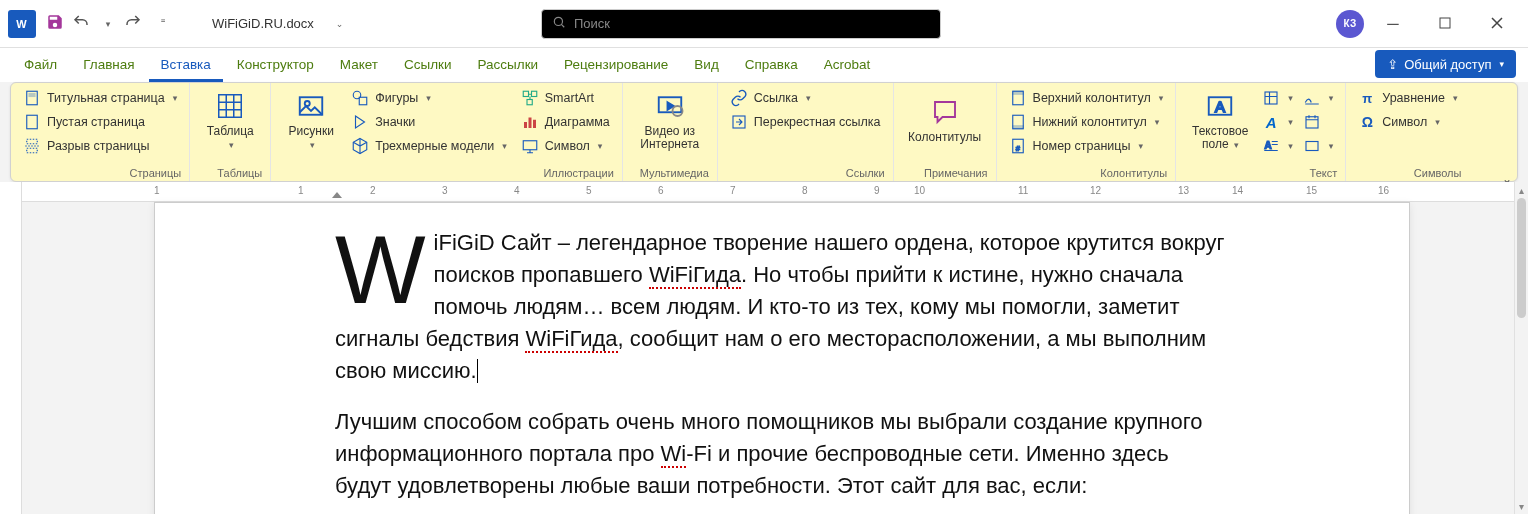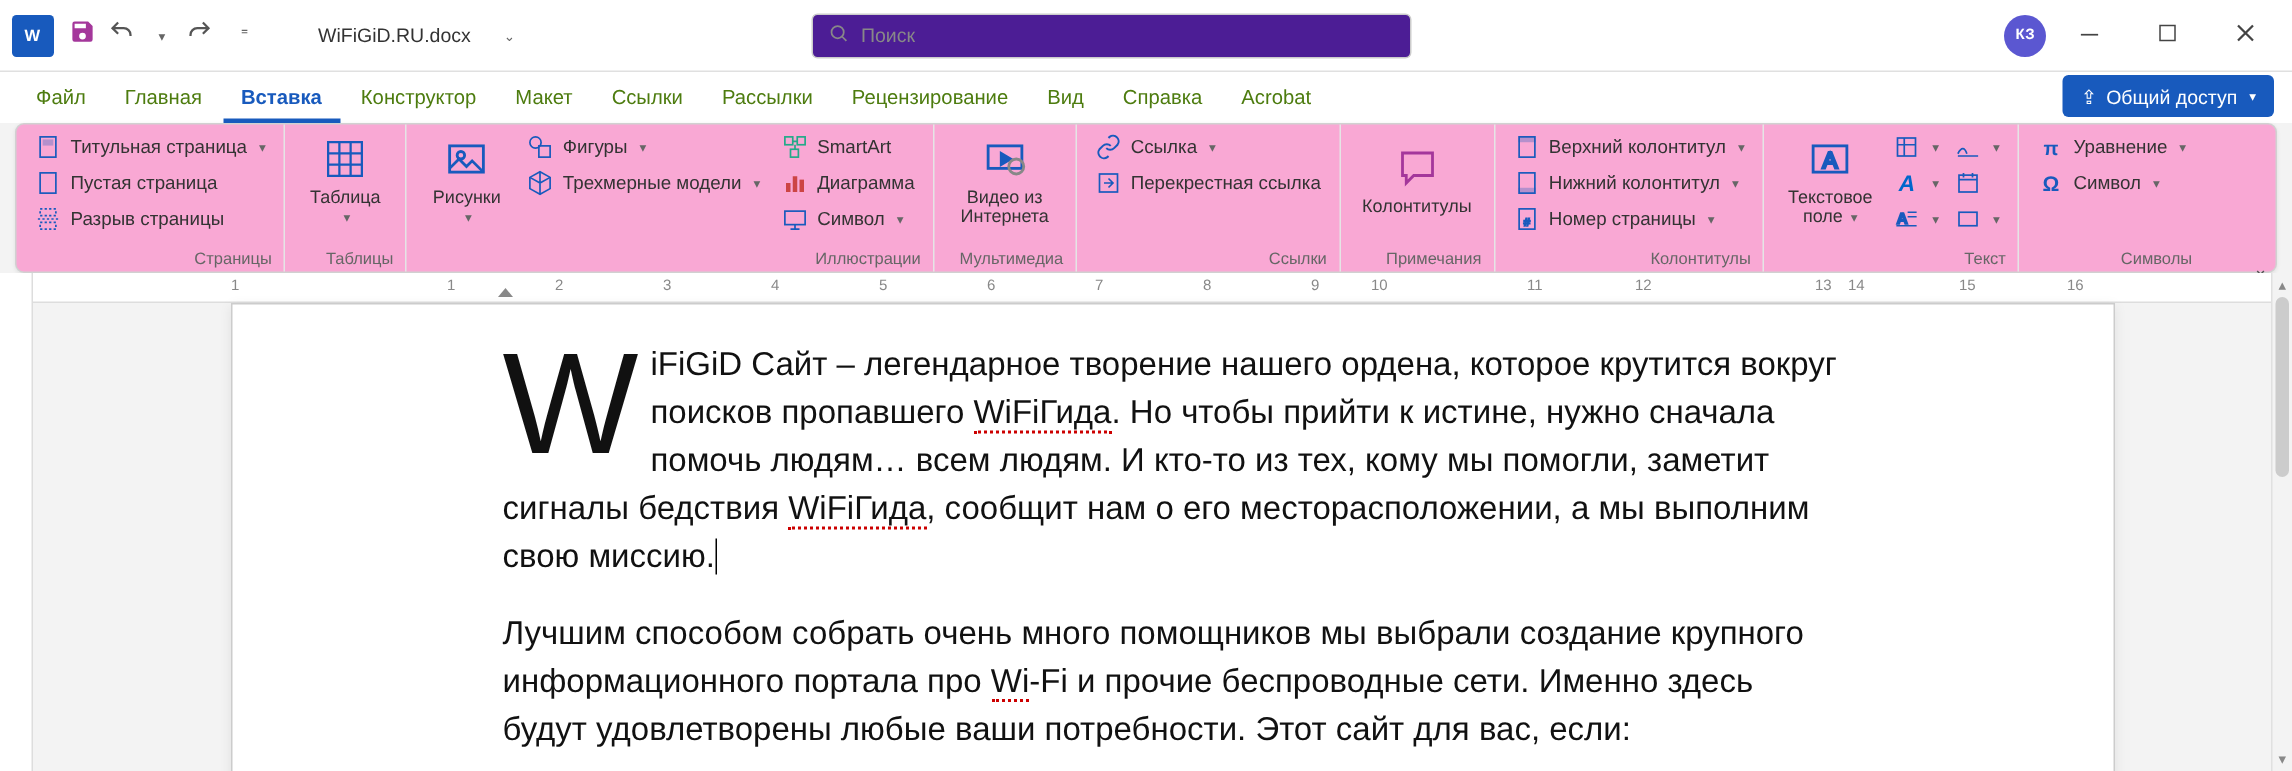--- a/index.html
+++ b/index.html
@@ -2,29 +2,29 @@
 <html><head>
 <meta charset="utf-8">
 <style>
 *{margin:0;padding:0;box-sizing:border-box;font-family:"Segoe UI",Arial,sans-serif;user-select:none}
 body{width:1528px;height:514px;background:#f3f3f3;overflow:hidden;position:relative}
 .titlebar{height:48px;display:flex;align-items:center;padding:0 8px;background:#fff;border-bottom:1px solid #e0e0e0}
 .app-icon{width:28px;height:28px;background:#185abd;color:#fff;border-radius:3px;display:flex;align-items:center;justify-content:center;font-size:11px;font-weight:bold;margin-right:6px;letter-spacing:1px}
 .qat-btn{width:26px;height:26px;display:flex;align-items:center;justify-content:center;cursor:pointer;color:#555;border-radius:3px}
 .save-ico{color:#a4379b}
 .doc-name{margin-left:36px;font-size:13px;color:#333;display:flex;align-items:center;gap:20px}
-.searchbox{flex:0 0 400px;height:30px;margin-left:auto;margin-right:auto;border:1px solid #ccc;border-radius:4px;background:#4c1d95;display:flex;align-items:center;padding:0 10px;color:#888;gap:8px;font-size:13px}
+.searchbox{flex:0 0 400px;height:30px;margin-left:auto;margin-right:auto;border:1px solid #ccc;border-radius:4px;background:#000000;display:flex;align-items:center;padding:0 10px;color:#888;gap:8px;font-size:13px}
 .titlebar-right{margin-left:auto;display:flex;align-items:center;gap:6px}
 .avatar{width:28px;height:28px;border-radius:50%;background:#5b57d1;color:#fff;font-size:10px;display:flex;align-items:center;justify-content:center;font-weight:600}
 .win-btn{width:46px;height:40px;display:flex;align-items:center;justify-content:center;color:#444}
 .tabs-row{height:34px;display:flex;align-items:flex-end;padding:0 12px;background:#fff;gap:2px}
 .tab{padding:6px 12px 10px;font-size:13.5px;color:#4d7c0f;cursor:pointer}
-.tab.active{color:#185abd;font-weight:700;border-bottom:3px solid #185abd;padding-bottom:7px}
+.tab.active{color:#185abd;font-weight:400;border-bottom:3px solid #185abd;padding-bottom:7px}
 .share-btn{margin-left:auto;background:#185abd;color:#fff;font-size:13px;height:28px;padding:0 12px;border-radius:4px;display:flex;align-items:center;gap:6px;margin-bottom:4px}
-.ribbon{display:flex;height:100px;background:#f9a8d4;border:1px solid #d1d1d1;border-radius:6px;margin:0 10px;box-shadow:0 1px 3px rgba(0,0,0,.08)}
+.ribbon{display:flex;height:100px;background:#fef9c3;border:1px solid #d1d1d1;border-radius:6px;margin:0 10px;box-shadow:0 1px 3px rgba(0,0,0,.08)}
 .group{display:flex;flex-direction:column;border-right:1px solid #e5e5e5;padding:4px 8px 2px}
 .group-body{flex:1;display:flex;align-items:flex-start}
 .group-label{font-size:11px;color:#666;text-align:right;padding-top:2px}
 .stack{display:flex;flex-direction:column;gap:2px}
 .rbn-btn{display:flex;align-items:center;gap:6px;font-size:12.5px;color:#333;padding:2px 4px;height:22px;cursor:pointer;white-space:nowrap;border-radius:3px}
 .rbn-big{display:flex;flex-direction:column;align-items:center;justify-content:center;width:64px;height:68px;font-size:12px;color:#333;gap:4px;cursor:pointer;border-radius:3px;text-align:center;line-height:1.1}
 .ico{width:18px;height:18px;display:inline-flex;align-items:center;justify-content:center;color:#185abd;flex-shrink:0}
 .ico svg{width:18px;height:18px}
 .big-ico{width:30px;height:30px;color:#185abd}
 .big-ico svg{width:30px;height:30px}
@@ -190,20 +190,28 @@
                 <circle cx="8" cy="8" r="5"></circle>
                 <rect x="11" y="11" width="10" height="10"></rect>
               </svg>
             </span>
             <span>Фигуры</span>
             <span class="drop">▾</span>
           </div>
         <div class="rbn-btn">
             <span class="ico">
               <svg viewBox="0 0 24 24" fill="none" stroke="currentColor" stroke-width="1.5">
+                <path d="M6 4l12 8-12 8z"></path>
+              </svg>
+            </span>
+            <span>Значки</span>
+          </div>
+        <div class="rbn-btn">
+            <span class="ico">
+              <svg viewBox="0 0 24 24" fill="none" stroke="currentColor" stroke-width="1.5">
                 <path d="M12 2l9 5v10l-9 5-9-5V7z"></path>
                 <path d="M12 2v20M3 7l9 5 9-5"></path>
               </svg>
             </span>
             <span>Трехмерные модели</span>
             <span class="drop">▾</span>
           </div>
       </div>
       <div class="stack" style="margin-left:6px">
         <div class="rbn-btn">
@@ -433,21 +441,21 @@
           <div class="rtick" style="left: 288px;">3</div>
           <div class="rtick" style="left: 360px;">4</div>
           <div class="rtick" style="left: 432px;">5</div>
           <div class="rtick" style="left: 504px;">6</div>
           <div class="rtick" style="left: 576px;">7</div>
           <div class="rtick" style="left: 648px;">8</div>
           <div class="rtick" style="left: 720px;">9</div>
           <div class="rtick" style="left: 760px;">10</div>
           <div class="rtick" style="left: 864px;">11</div>
           <div class="rtick" style="left: 936px;">12</div>
-          <div class="rtick" style="left: 1056px;">13</div>
+          <div class="rtick" style="left: 1024px;">13</div>
           <div class="rtick" style="left: 1078px;">14</div>
           <div class="rtick" style="left: 1152px;">15</div>
           <div class="rtick" style="left: 1224px;">16</div>
         </div>
     </div>
     <div class="page">
       <div class="content">
         <p class="para1">
           <span class="dropcap">W</span><span>iFiGiD Сайт – легендарное творение нашего ордена, которое крутится вокруг поисков пропавшего </span><span class="err">WiFiГида</span><span>. Но чтобы прийти к истине, нужно сначала помочь людям… всем людям. И кто-то из тех, кому мы помогли, заметит сигналы бедствия </span><span class="err">WiFiГида</span><span>, сообщит нам о его месторасположении, а мы выполним свою миссию.</span><span class="cursor"></span>
         </p>

